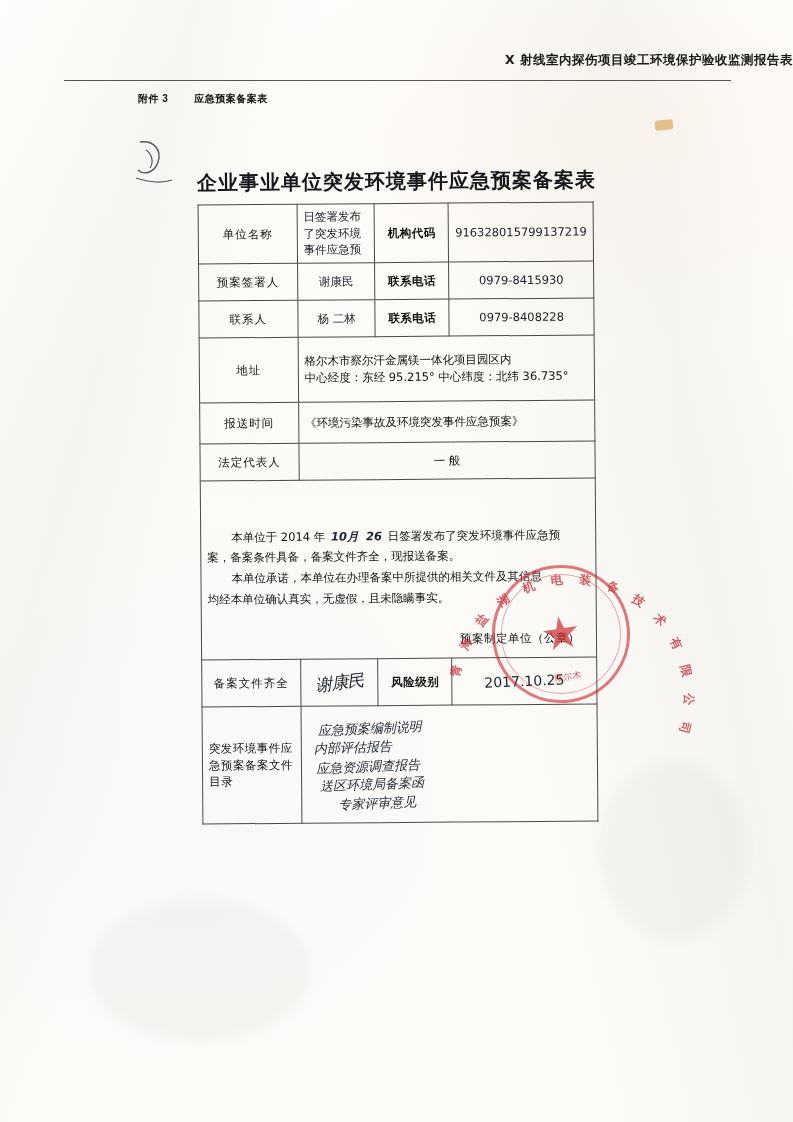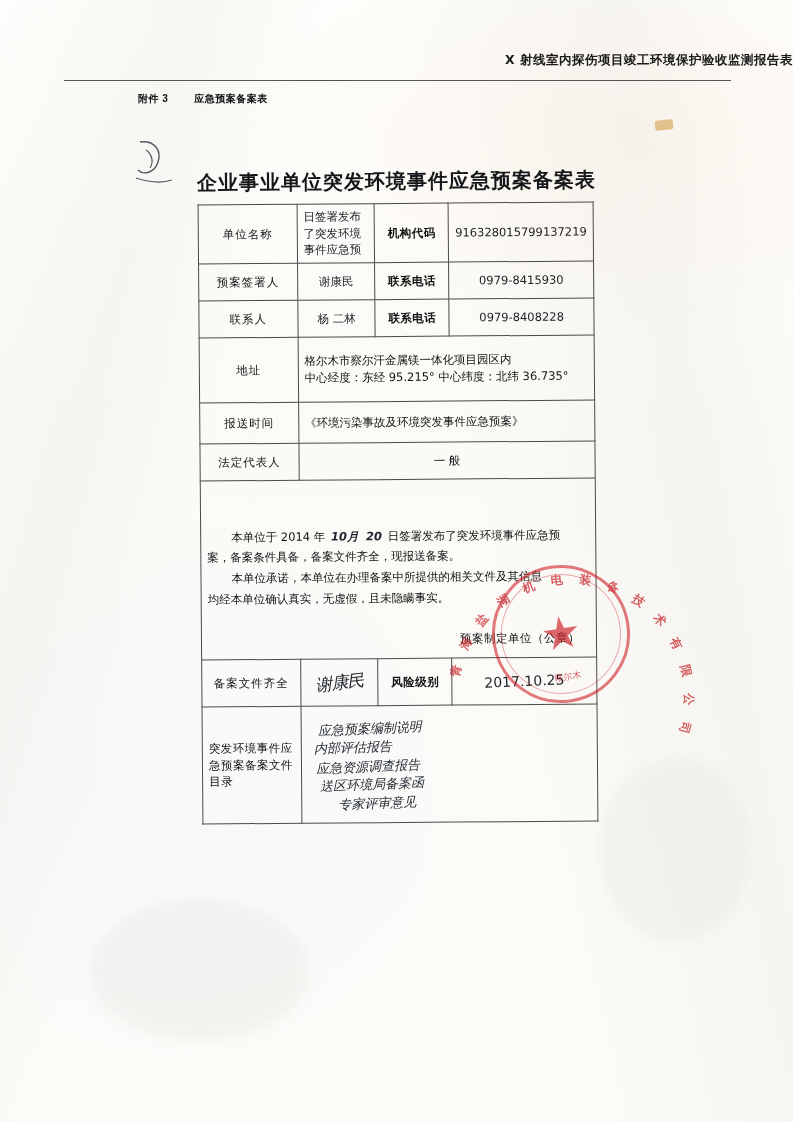--- a/index.html
+++ b/index.html
@@ -365,21 +365,21 @@
       </tr>
       <tr class="row-risk">
         <td class="lbl">法定代表人</td>
         <td class="val-c" colspan="3">一 般</td>
       </tr>
       <tr>
         <td class="stmt" colspan="4">
           <p>
             <span>本单位于 2014 年</span>
             <span class="ink">10月</span>
-            <span class="ink">20</span>
+            <span class="ink">26</span>
             <span>日签署发布了突发环境事件应急预</span>
           </p>
           <p style="text-indent:0;">案，备案条件具备，备案文件齐全，现报送备案。</p>
           <p>本单位承诺，本单位在办理备案中所提供的相关文件及其信息</p>
           <p style="text-indent:0;">均经本单位确认真实，无虚假，且未隐瞒事实。</p>
           <div class="sign-right">预案制定单位（公章）</div>
         </td>
       </tr>
       <tr class="row-sign">
         <td class="lbl">备案文件齐全</td>

